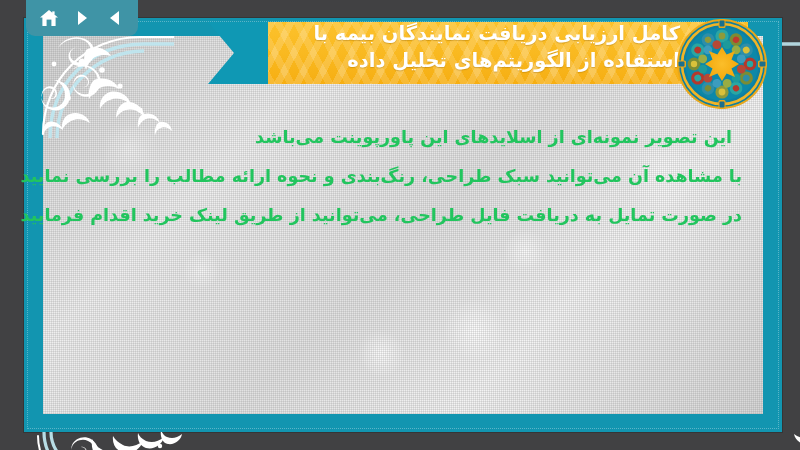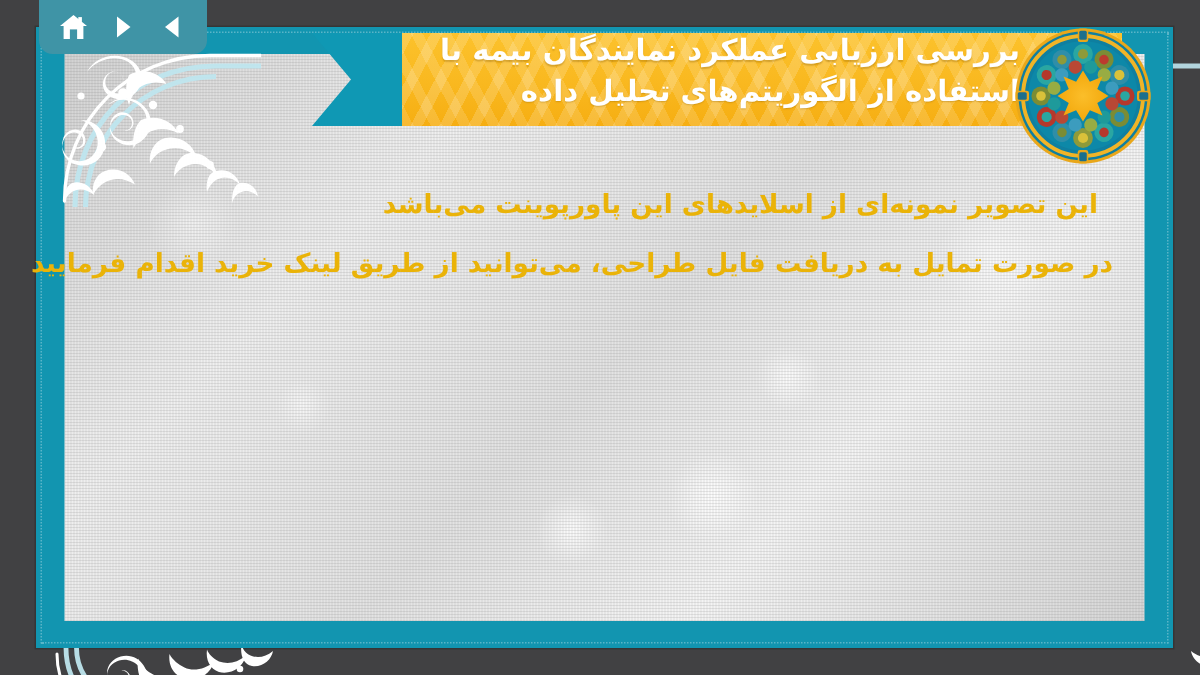--- a/index.html
+++ b/index.html
@@ -103,21 +103,21 @@
   .navbtn{
     width:26px;height:24px;display:flex;align-items:center;justify-content:center;
     cursor:pointer;background:none;border:0;padding:0;
   }
   .navbtn svg{display:block;}
 
   
   .body-text{
     position:absolute;left:58px;right:58px;top:118px;
     direction:rtl;text-align:center;
-    color:#eab308;
+    color:#22c55e;
   }
   .body-line{
     font-size:17.5px;line-height:39px;font-weight:600;
     white-space:nowrap;
   }
   .body-line.l1{text-align:right;padding-right:10px;}
   .body-line.l2{text-align:center;}
   .body-line.l3{text-align:center;}
 </style>
 </head>
@@ -216,21 +216,21 @@
         <circle cx="112" cy="50" r="2.4"></circle>
         <circle cx="136" cy="56" r="2.2"></circle>
         <circle cx="34" cy="44" r="2.6"></circle>
       </g>
     </svg>
   </div>
 
   <div class="banner-wrap">
     <div class="ribbon-tail"></div>
     <div class="banner"></div>
-    <div class="banner-text">بررسی ارزیابی عملکرد نمایندگان بیمه با
+    <div class="banner-text">کامل ارزیابی دریافت نمایندگان بیمه با
 استفاده از الگوریتم‌های تحلیل داده</div>
 
     <div class="medallion">
       <svg width="92" height="92" viewBox="0 0 92 92" aria-hidden="true">
         <defs>
           <radialGradient id="mg" cx="50%" cy="50%" r="50%">
             <stop offset="0%" stop-color="#fbbe2a"></stop>
             <stop offset="100%" stop-color="#f3a80c"></stop>
           </radialGradient>
         </defs>
@@ -376,16 +376,17 @@
           <path d="M10 1 L19 8.4 L16.6 8.4 L16.6 17 L3.4 17 L3.4 8.4 L1 8.4 Z" fill="#ffffff"></path>
           <rect x="7.6" y="10.6" width="4.8" height="6.4" fill="#3f94a6"></rect>
           <rect x="13.2" y="2.4" width="2.4" height="3.2" fill="#ffffff"></rect>
         </svg>
       </span>
     </button>
   </div>
 
   <div class="body-text">
     <div class="body-line l1">این تصویر نمونه‌ای از اسلایدهای این پاورپوینت می‌باشد</div>
+    <div class="body-line l2">با مشاهده آن می‌توانید سبک طراحی، رنگ‌بندی و نحوه ارائه مطالب را بررسی نمایید</div>
     <div class="body-line l3">در صورت تمایل به دریافت فایل طراحی، می‌توانید از طریق لینک خرید اقدام فرمایید</div>
   </div>
 
 </div>
 
 </body></html>

